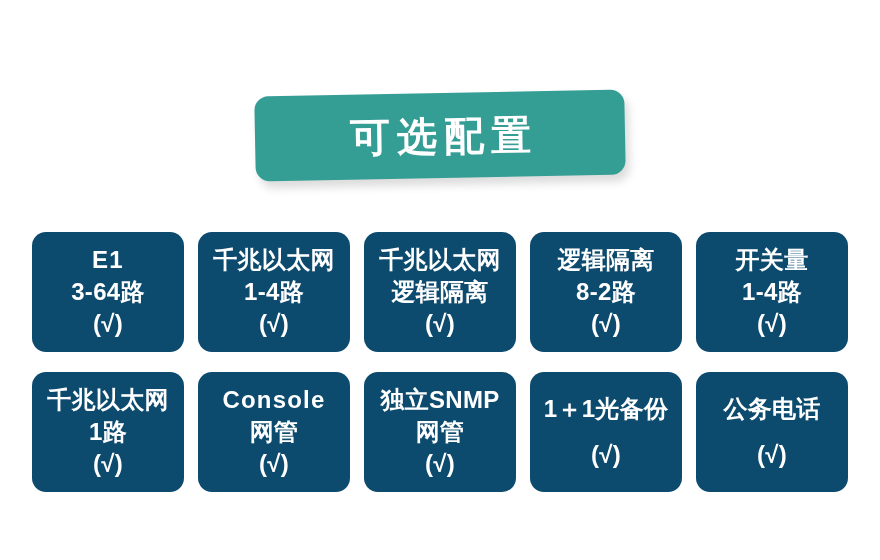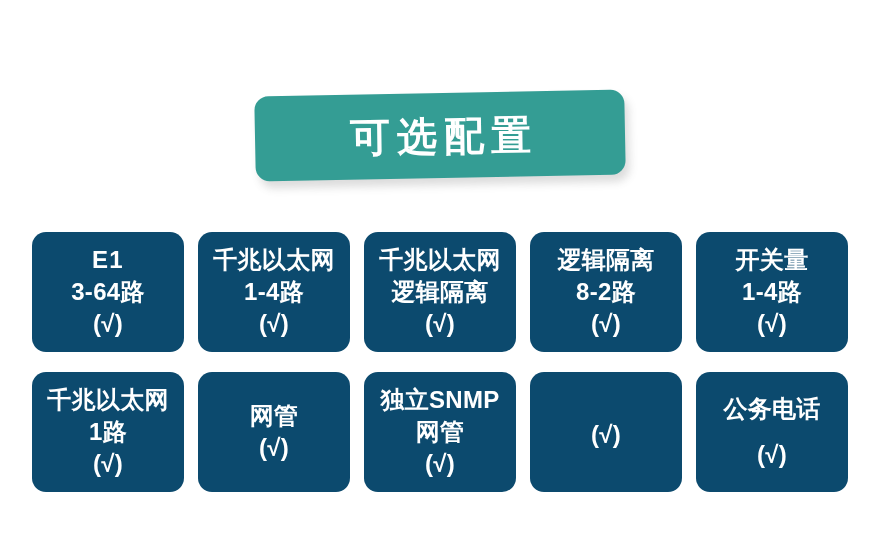--- a/index.html
+++ b/index.html
@@ -140,29 +140,31 @@
         <div class="card-mark">(√)</div>
       </div>
     </div>
   <div class="grid-row">
       <div class="card">
         <div class="card-line">千兆以太网</div>
         <div class="card-line">1路</div>
         <div class="card-mark">(√)</div>
       </div>
       <div class="card">
+        <div class="card-line latin">Console</div>
         <div class="card-line">网管</div>
         <div class="card-mark">(√)</div>
       </div>
       <div class="card">
         <div class="card-line">独立SNMP</div>
         <div class="card-line">网管</div>
         <div class="card-mark">(√)</div>
       </div>
       <div class="card two-line">
+        <div class="card-line">1＋1光备份</div>
         <div class="card-mark">(√)</div>
       </div>
       <div class="card two-line">
         <div class="card-line">公务电话</div>
         <div class="card-mark">(√)</div>
       </div>
     </div>
 </div>
 
 </body></html>

